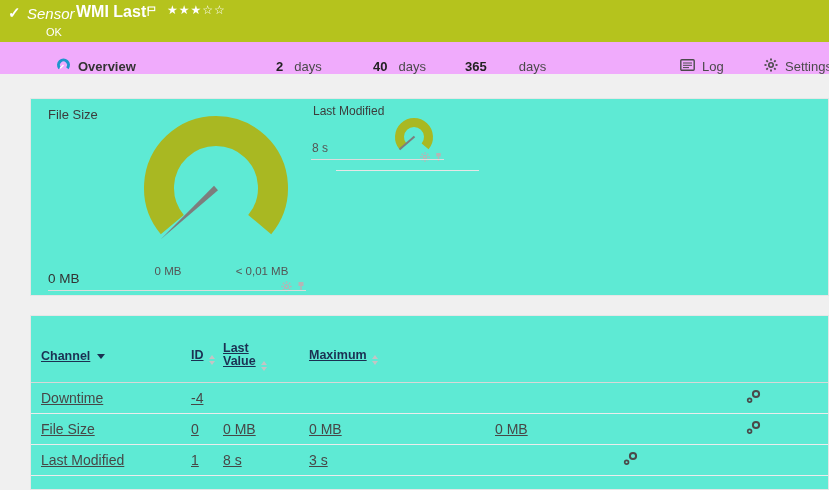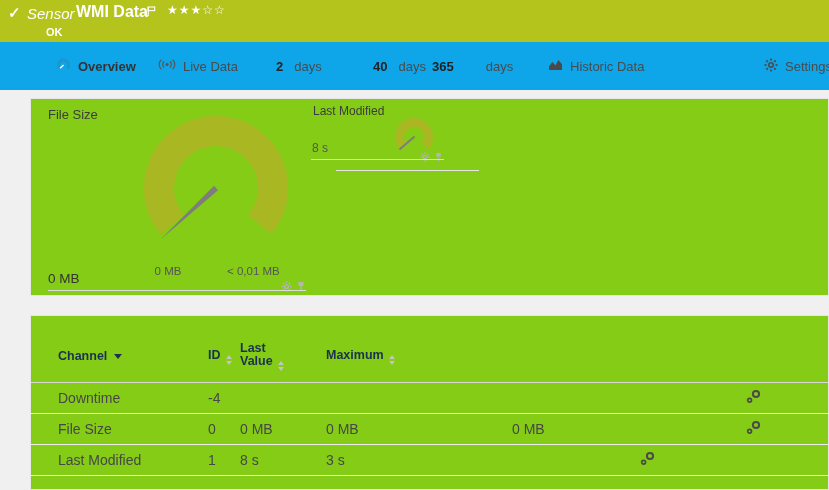--- a/index.html
+++ b/index.html
@@ -9,57 +9,57 @@
     background:#f0f0f0; font-family:"Liberation Sans", sans-serif;
     -webkit-font-smoothing:antialiased;
   }
   
   .hdr { position:absolute; left:0; top:0; width:829px; height:42px; background:#b5c31d; }
   .hdr .check { position:absolute; left:8px; top:4px; color:#fff; font-size:15px; font-weight:bold; }
   .hdr .kind  { position:absolute; left:27px; top:5px; color:#fff; font-size:15px; font-style:italic; }
   .hdr .title { position:absolute; left:76px; top:3px; color:#fff; font-size:16px; font-weight:bold; }
   .hdr .flag  { position:absolute; left:147px; top:3px; }
   .hdr .stars { position:absolute; left:167px; top:3px; color:#fff; font-size:12px; letter-spacing:1px; }
-  .hdr .ok    { position:absolute; left:46px; top:26px; color:#fff; font-size:11px; font-weight:bold; }
-  
-  .tabbar { position:absolute; left:0; top:42px; width:829px; height:48px; background:#0ea5e9; }
+  .hdr .ok    { position:absolute; left:46px; top:26px; color:#fff; font-size:11px; font-weight:normal; }
+  
+  .tabbar { position:absolute; left:0; top:42px; width:829px; height:32px; background:#f0abfc; }
   .tab { position:absolute; top:0; height:48px; display:flex; align-items:center; gap:7px;
          font-size:13px; color:#4a4a4a; cursor:pointer; white-space:nowrap; }
   .tab .num { font-weight:bold; color:#222; margin-right:4px; }
   .tab-overview  { left:56px; color:#333; font-weight:bold; }
   .tab-underline { position:absolute; left:46px; top:84px; width:93px; height:3px; background:#2ba3d6; }
   .tab-live      { left:158px; }
   .tab-2days     { left:276px; }
   .tab-30days    { left:373px; }
-  .tab-365days   { left:432px;gap:28px; }
+  .tab-365days   { left:465px;gap:28px; }
   .tab-historic  { left:548px; }
   .tab-log       { left:680px; }
   .tab-settings  { left:764px; }
   
-  .card { position:absolute; left:30px; width:799px; background:#84cc16; border:1px solid #e6e6e6; }
+  .card { position:absolute; left:30px; width:799px; background:#5eead4; border:1px solid #e6e6e6; }
   .card-gauges { top:98px; height:198px; }
   .card-table  { top:315px; height:175px; }
   
   .fs-title { position:absolute; left:17px; top:8px;  font-size:13px; color:#3c3c3c; }
   .fs-value { position:absolute; left:17px; top:172px; font-size:13.5px; color:#333; }
   .fs-scale-min { position:absolute; left:107px; top:166px; width:60px; text-align:center; font-size:11.5px; color:#555; }
-  .fs-scale-max { position:absolute; left:196px; top:166px; width:70px; font-size:11.5px; color:#555; }
+  .fs-scale-max { position:absolute; left:196px; top:166px; width:70px; text-align:center; font-size:11.5px; color:#555; }
   .fs-line  { position:absolute; left:17px; top:191px; width:258px; height:1px; background:#dcdcdc; }
   .fs-icons { position:absolute; left:250px; top:179px; display:flex; gap:4px; }
   .lm-title { position:absolute; left:282px; top:5px;  font-size:12px; color:#3c3c3c; }
   .lm-value { position:absolute; left:281px; top:42px; font-size:12px; color:#555; }
   .lm-line1 { position:absolute; left:280px; top:60px; width:133px; height:1px; background:#dcdcdc; }
   .lm-line2 { position:absolute; left:305px; top:71px; width:143px; height:1px; background:#e6e6e6; }
   .lm-icons { position:absolute; left:389px; top:49px; display:flex; gap:4px; }
   .gauge-big   { position:absolute; left:100px; top:10px; }
   .gauge-small { position:absolute; left:362px; top:16px; }
   
   .thead, .trow {
     display:grid; grid-template-columns:150px 32px 86px 186px 180px auto;
-    padding-left:27px; padding-right:30px; align-items:center;
+    padding-left:10px; padding-right:30px; align-items:center;text-decoration:underline;
   }
   .thead { margin-top:14px; height:53px; border-bottom:1px solid #d8d8d8;
            color:#1b3052; font-weight:bold; font-size:12.5px; }
   .trow  { height:31px; border-bottom:1px solid #ececec; color:#474747; font-size:14px; }
   .c-right { text-align:left; }
   .c-icon  { text-align:right; padding-right:36px; }
   .hdr-two-line { line-height:13px; }
   .caret { display:inline-block; margin-left:7px; width:0; height:0;
            border-left:4px solid transparent; border-right:4px solid transparent;
            border-top:5px solid #1b3052; vertical-align:1px; }
@@ -67,21 +67,21 @@
   .sort i { display:block; width:0; height:0; border-left:3.5px solid transparent; border-right:3.5px solid transparent; }
   .sort .up   { border-bottom:4px solid #c4c4c4; }
   .sort .down { border-top:4px solid #c4c4c4; }
 </style>
 </head>
 <body>
 
 <div class="hdr">
   <span class="check">✓</span>
   <span class="kind">Sensor</span>
-  <span class="title">WMI Data</span>
+  <span class="title">WMI Last</span>
   <span class="flag">
     <svg width="9" height="11" viewBox="0 0 9 11">
       <path d="M1.2 1 L1.2 10" stroke="#fff" stroke-width="1.2" fill="none"></path>
       <rect x="1.2" y="1" width="6.5" height="3.6" stroke="#fff" stroke-width="1.1" fill="none"></rect>
     </svg>
   </span>
   <span class="stars"><span>★★★</span><span>☆☆</span></span>
   <span class="ok">OK</span>
 </div>
 
@@ -90,55 +90,44 @@
     <span>
       <svg width="15" height="15" viewBox="0 0 15 15">
         <path d="M3.67 11.21 A5 5 0 1 1 11.33 11.21" stroke="#1e96cd" stroke-width="3" fill="none"></path>
         <path d="M7.5 8 L4.1 11.2" stroke="#fff" stroke-width="1.4" fill="none"></path>
       </svg>
     </span>
     <span>Overview</span>
   </div>
   <div class="tab-underline"></div>
 
-  <div class="tab tab-live">
-    <span>
-      <svg width="18" height="13" viewBox="0 0 18 13">
-        <circle cx="9" cy="6.5" r="1.6" fill="#555"></circle>
-        <path d="M6 3.5 A4.2 4.2 0 0 0 6 9.5" stroke="#555" stroke-width="1.2" fill="none"></path>
-        <path d="M3.4 1.6 A6.6 6.6 0 0 0 3.4 11.4" stroke="#555" stroke-width="1.2" fill="none"></path>
-        <path d="M12 3.5 A4.2 4.2 0 0 1 12 9.5" stroke="#555" stroke-width="1.2" fill="none"></path>
-        <path d="M14.6 1.6 A6.6 6.6 0 0 1 14.6 11.4" stroke="#555" stroke-width="1.2" fill="none"></path>
-      </svg>
-    </span>
-    <span>Live Data</span>
-  </div>
 
   <div class="tab tab-2days">
     <span class="num">2</span>
     <span>days</span>
   </div>
   <div class="tab tab-30days">
     <span class="num">40</span>
     <span>days</span>
   </div>
   <div class="tab tab-365days">
     <span class="num">365</span>
     <span>days</span>
   </div>
 
-  <div class="tab tab-historic">
-    <span>
-      <svg width="15" height="13" viewBox="0 0 15 13">
-        <path d="M1 12 L1 8.5 L4.4 4 L7.4 7.6 L10.4 2 L14 6.2 L14 12 Z" fill="#4a4a4a"></path>
-      </svg>
-    </span>
-    <span>Historic Data</span>
-  </div>
-
+
+  <div class="tab tab-log">
+    <span>
+      <svg width="15" height="12" viewBox="0 0 15 12">
+        <rect x="0.8" y="0.8" width="13.4" height="10.4" rx="1" stroke="#4a4a4a" stroke-width="1.4" fill="none"></rect>
+        <path d="M3 4 L12 4 M3 6.3 L12 6.3 M3 8.6 L9 8.6" stroke="#4a4a4a" stroke-width="1" fill="none"></path>
+      </svg>
+    </span>
+    <span>Log</span>
+  </div>
 
   <div class="tab tab-settings">
     <span>
       <svg width="14" height="14" viewBox="0 0 14 14">
         <circle cx="7" cy="7" r="2.2" stroke="#4a4a4a" stroke-width="1.6" fill="none"></circle>
         <g stroke="#4a4a4a" stroke-width="1.8">
           <path d="M7 0.5 L7 2.5"></path>
             <path d="M7 11.5 L7 13.5"></path>
           <path d="M0.5 7 L2.5 7"></path>
             <path d="M11.5 7 L13.5 7"></path>

